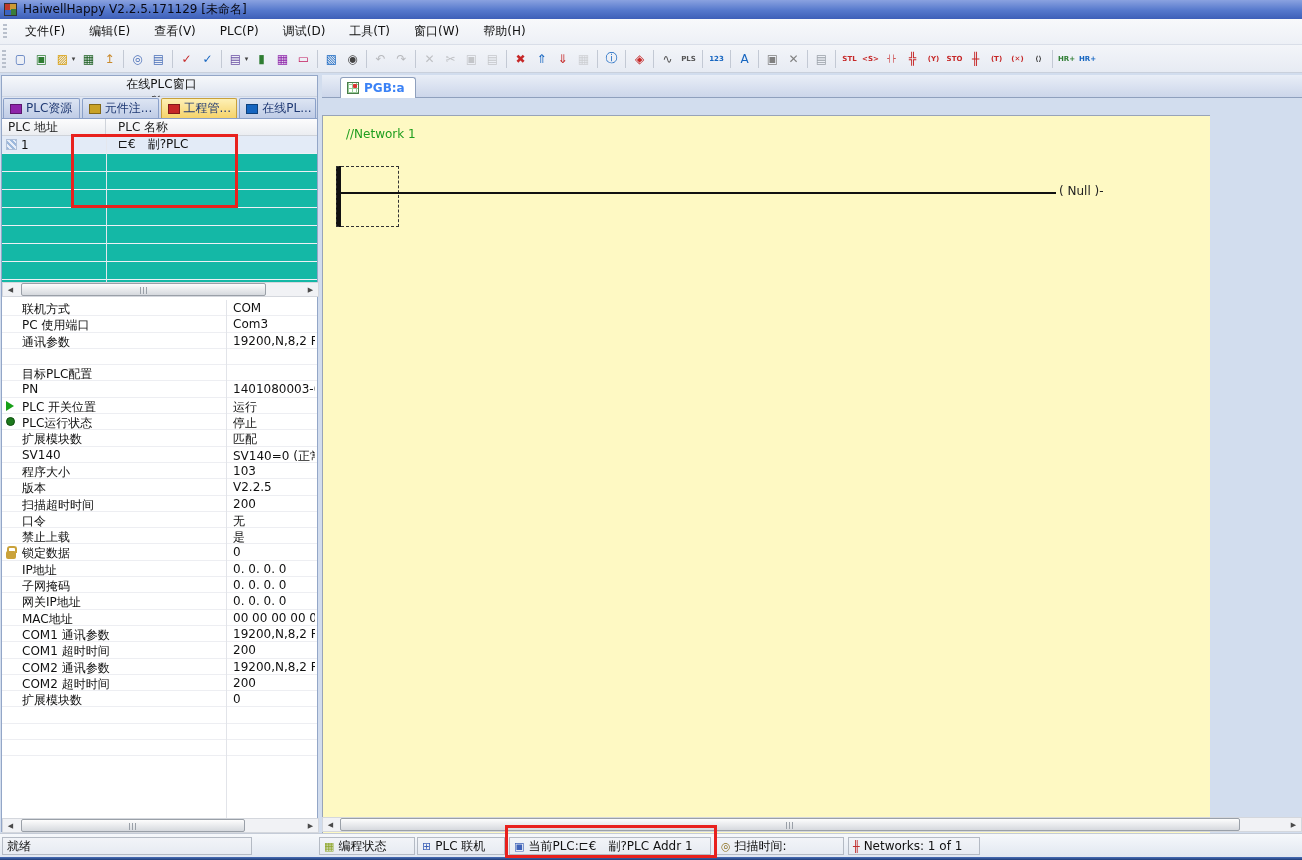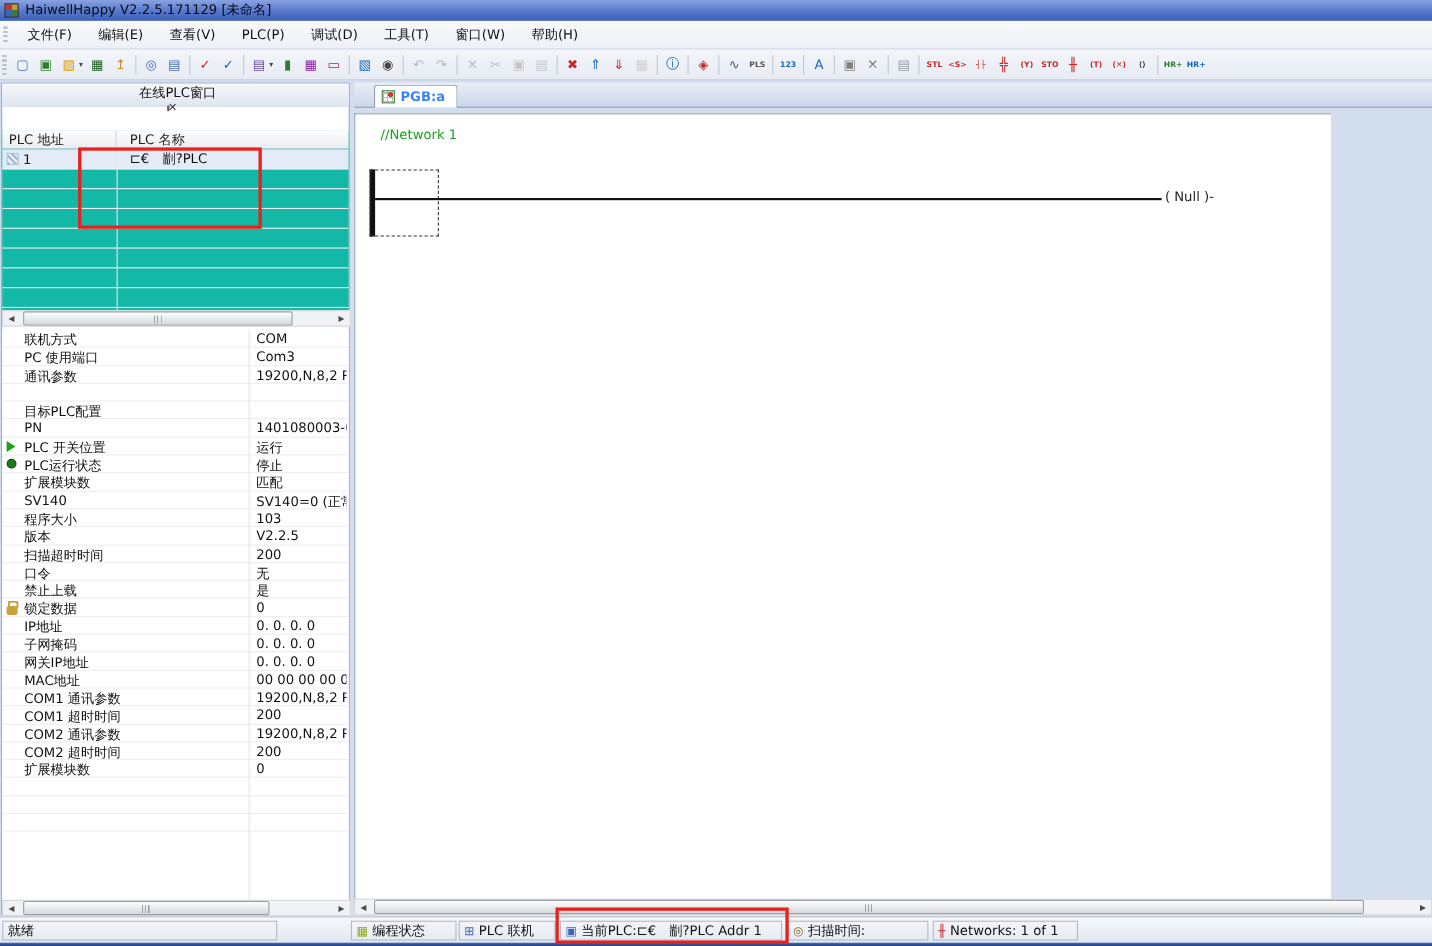--- a/index.html
+++ b/index.html
@@ -93,21 +93,21 @@
   .editor { position:absolute; left:322px; top:75px; width:980px; height:757px; }
   .doctabs { position:absolute; left:0; top:0; width:100%; height:23px;
     background:linear-gradient(#e9eef7,#ccd6ea); border-bottom:1px solid #8fa0bd; }
   .doctab { position:absolute; left:18px; top:2px; height:21px; padding:0 10px 0 6px;
     background:#fff; border:1px solid #8fa0bd; border-bottom:none; border-radius:3px 3px 0 0;
     display:flex; align-items:center; gap:5px; font-weight:bold; color:#3b82f6; cursor:pointer; }
   .doctab-ico { width:12px; height:12px; border:1px solid #4a7d4a; background:
     radial-gradient(circle at 70% 30%, #d33 0 2px, transparent 2.5px),
     repeating-linear-gradient(0deg,#9c9 0 1px,transparent 1px 4px),
     repeating-linear-gradient(90deg,#9c9 0 1px,#fff 1px 4px); }
-  .canvas { position:absolute; left:0; top:28px; width:888px; height:719px; background:#ffffff;
+  .canvas { position:absolute; left:0; top:40px; width:888px; height:719px; background:#fef9c3;
     border-left:1px solid #98a4b8; border-top:1px solid #98a4b8; }
   .net-comment { position:absolute; left:23px; top:11px; color:#1e9e1e; }
   .rail { position:absolute; left:13px; top:50px; width:5px; height:61px; background:#111; }
   .cursor-box { position:absolute; left:13px; top:50px; width:63px; height:61px; border:1px dashed #333; cursor:pointer; }
   .rung-line { position:absolute; left:18px; top:76px; width:715px; height:2px; background:#111; }
   .coil-label { position:absolute; left:736px; top:68px; color:#222; white-space:nowrap; }
   .hs3 { left:0; top:742px; width:980px; }
 
   
   .statusbar { position:absolute; left:0; top:833px; width:1302px; height:24px;
@@ -220,20 +220,39 @@
   </div>
 
   <div class="left-panel">
     <div class="panel-header">
       <span class="grip"></span>
       <span class="panel-title">在线PLC窗口</span>
       <span class="pin-ico"></span>
       <span class="close-ico">✕</span>
     </div>
 
+    <div class="ltabs">
+
+    <div class="ltab">
+        <span class="ltab-ico" style="background: rgb(142, 36, 170);"></span>
+        <span>PLC资源</span>
+      </div>
+        <div class="ltab">
+        <span class="ltab-ico" style="background: rgb(201, 162, 39);"></span>
+        <span>元件注...</span>
+      </div>
+        <div class="ltab hot">
+        <span class="ltab-ico" style="background: rgb(198, 40, 40);"></span>
+        <span>工程管...</span>
+      </div>
+        <div class="ltab">
+        <span class="ltab-ico" style="background: rgb(21, 101, 192);"></span>
+        <span>在线PL...</span>
+      </div>
+      </div>
 
     <div class="plc-table">
       <div class="thead">
         <span class="th-addr">PLC 地址</span>
         <span class="th-name">PLC 名称</span>
       </div>
       <div>
 
       <div class="trow selected">
           <span class="tcell-addr">

